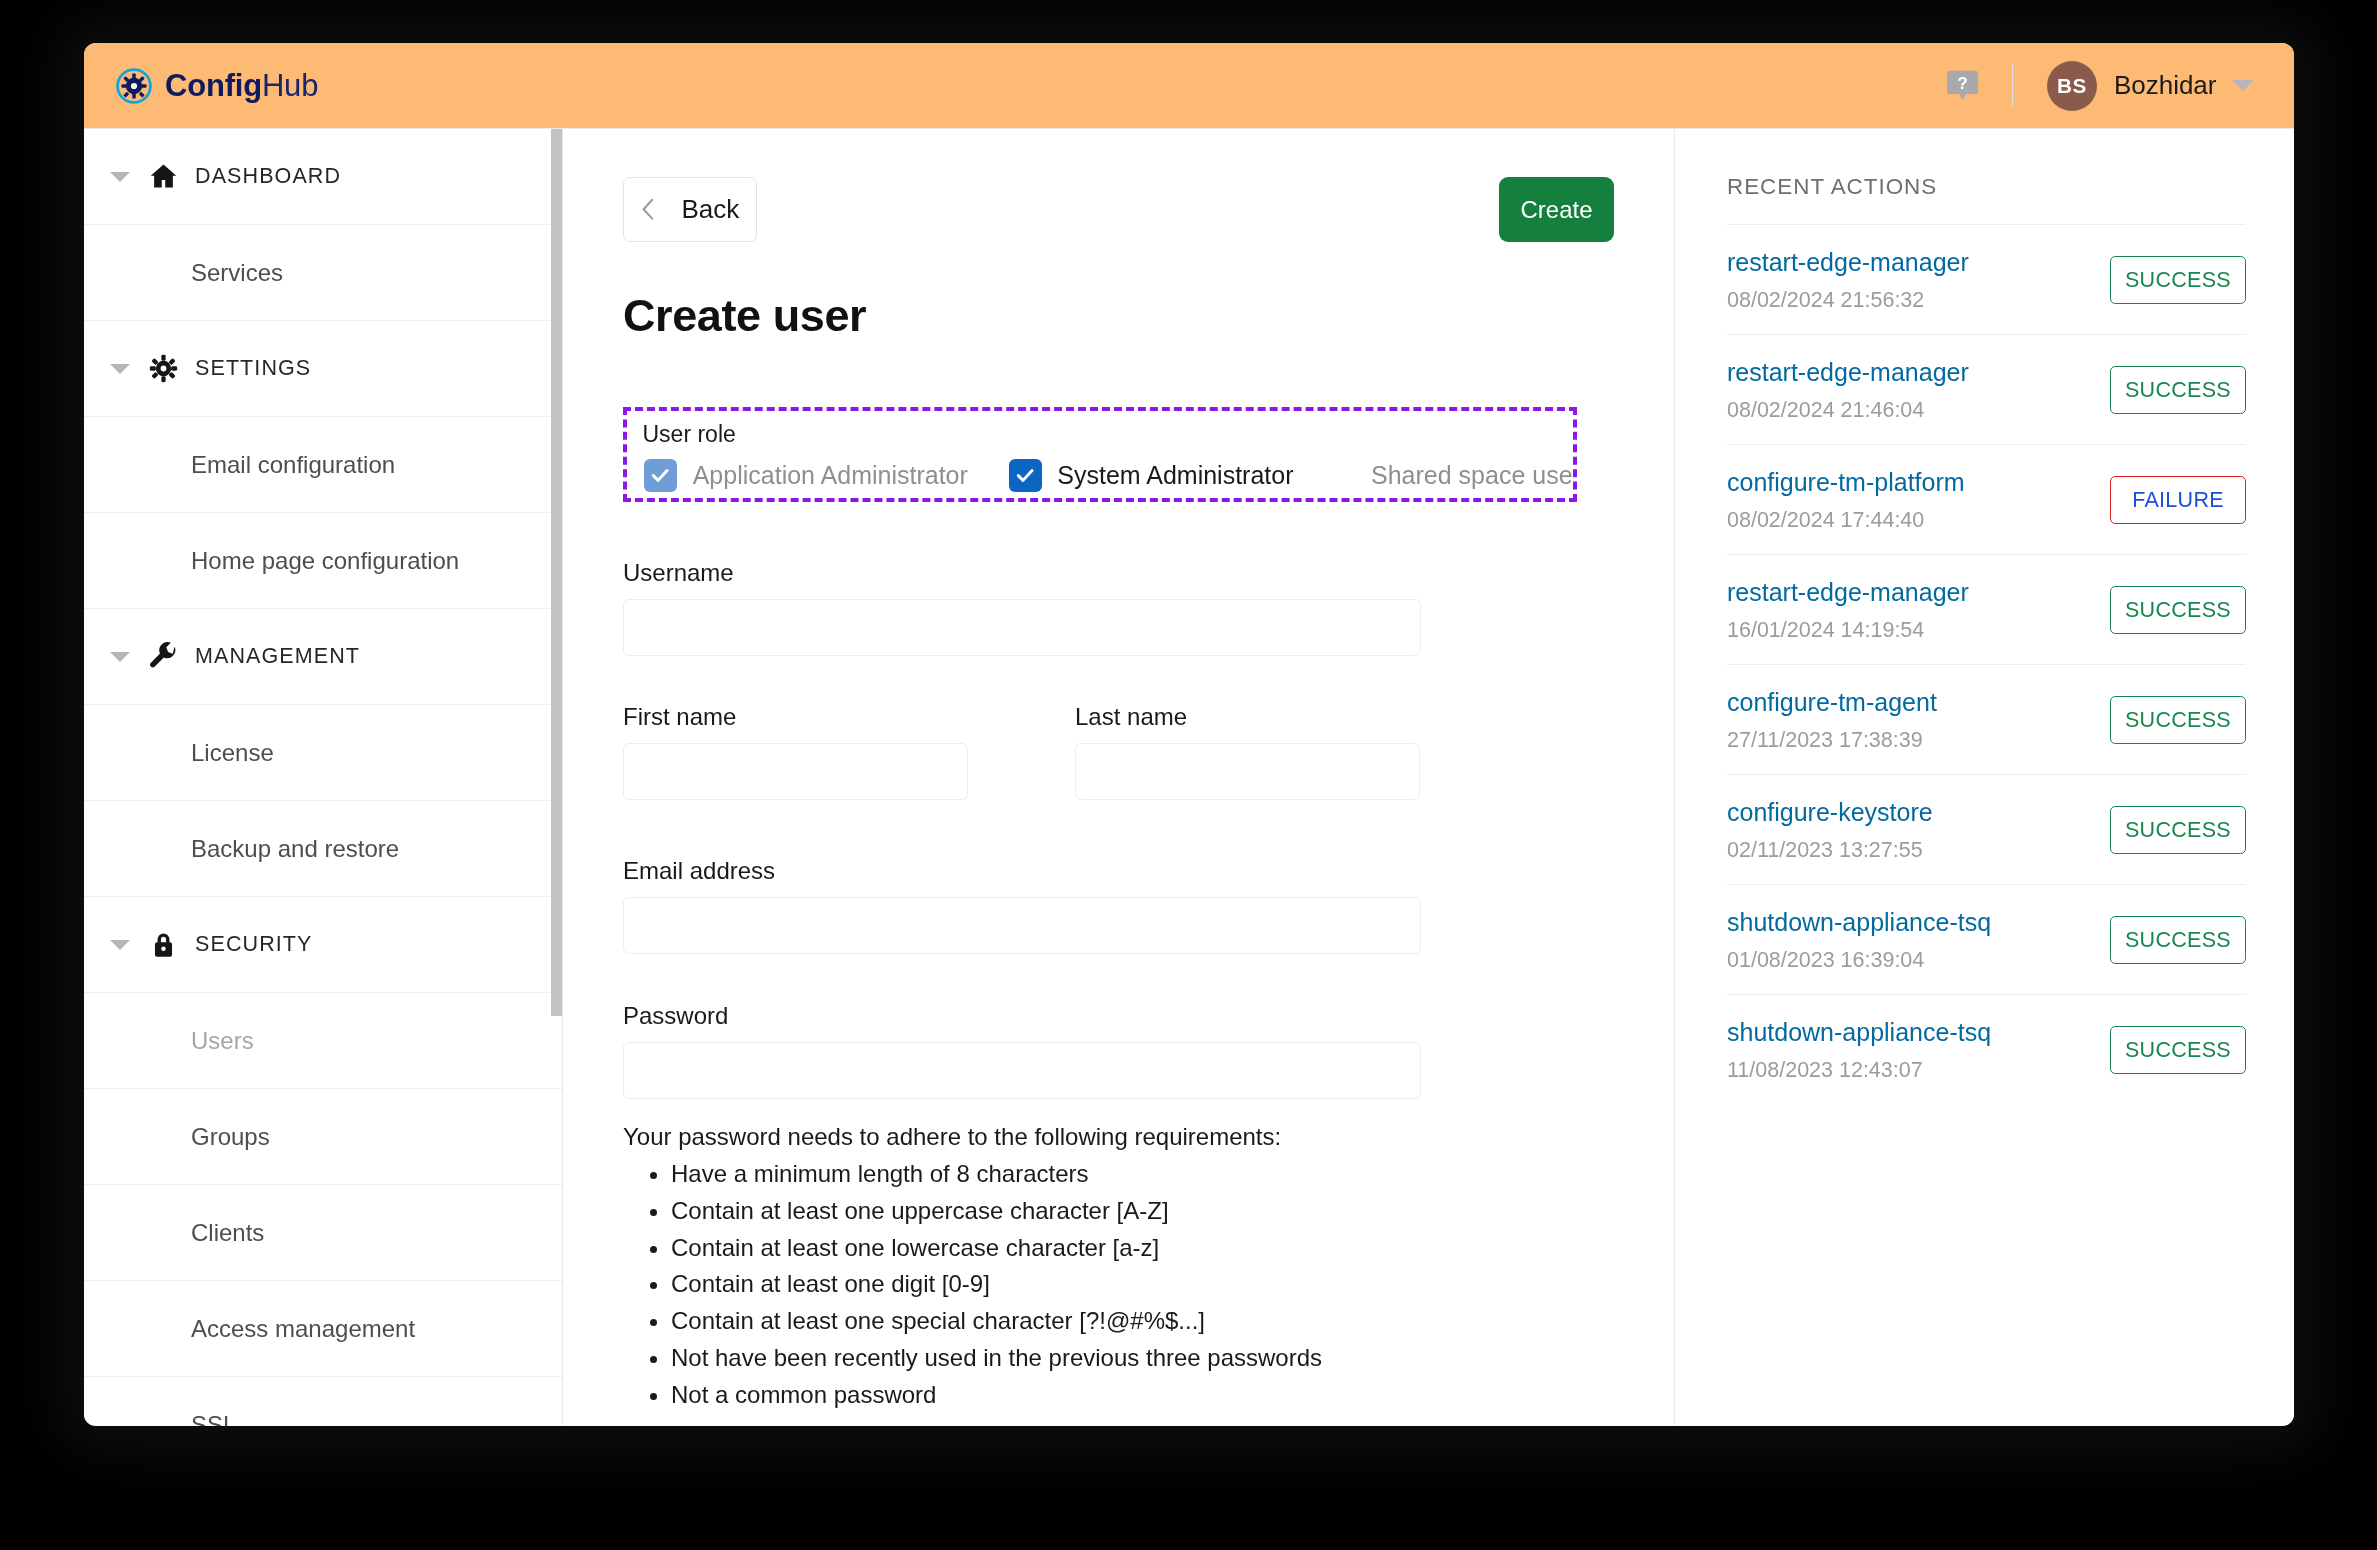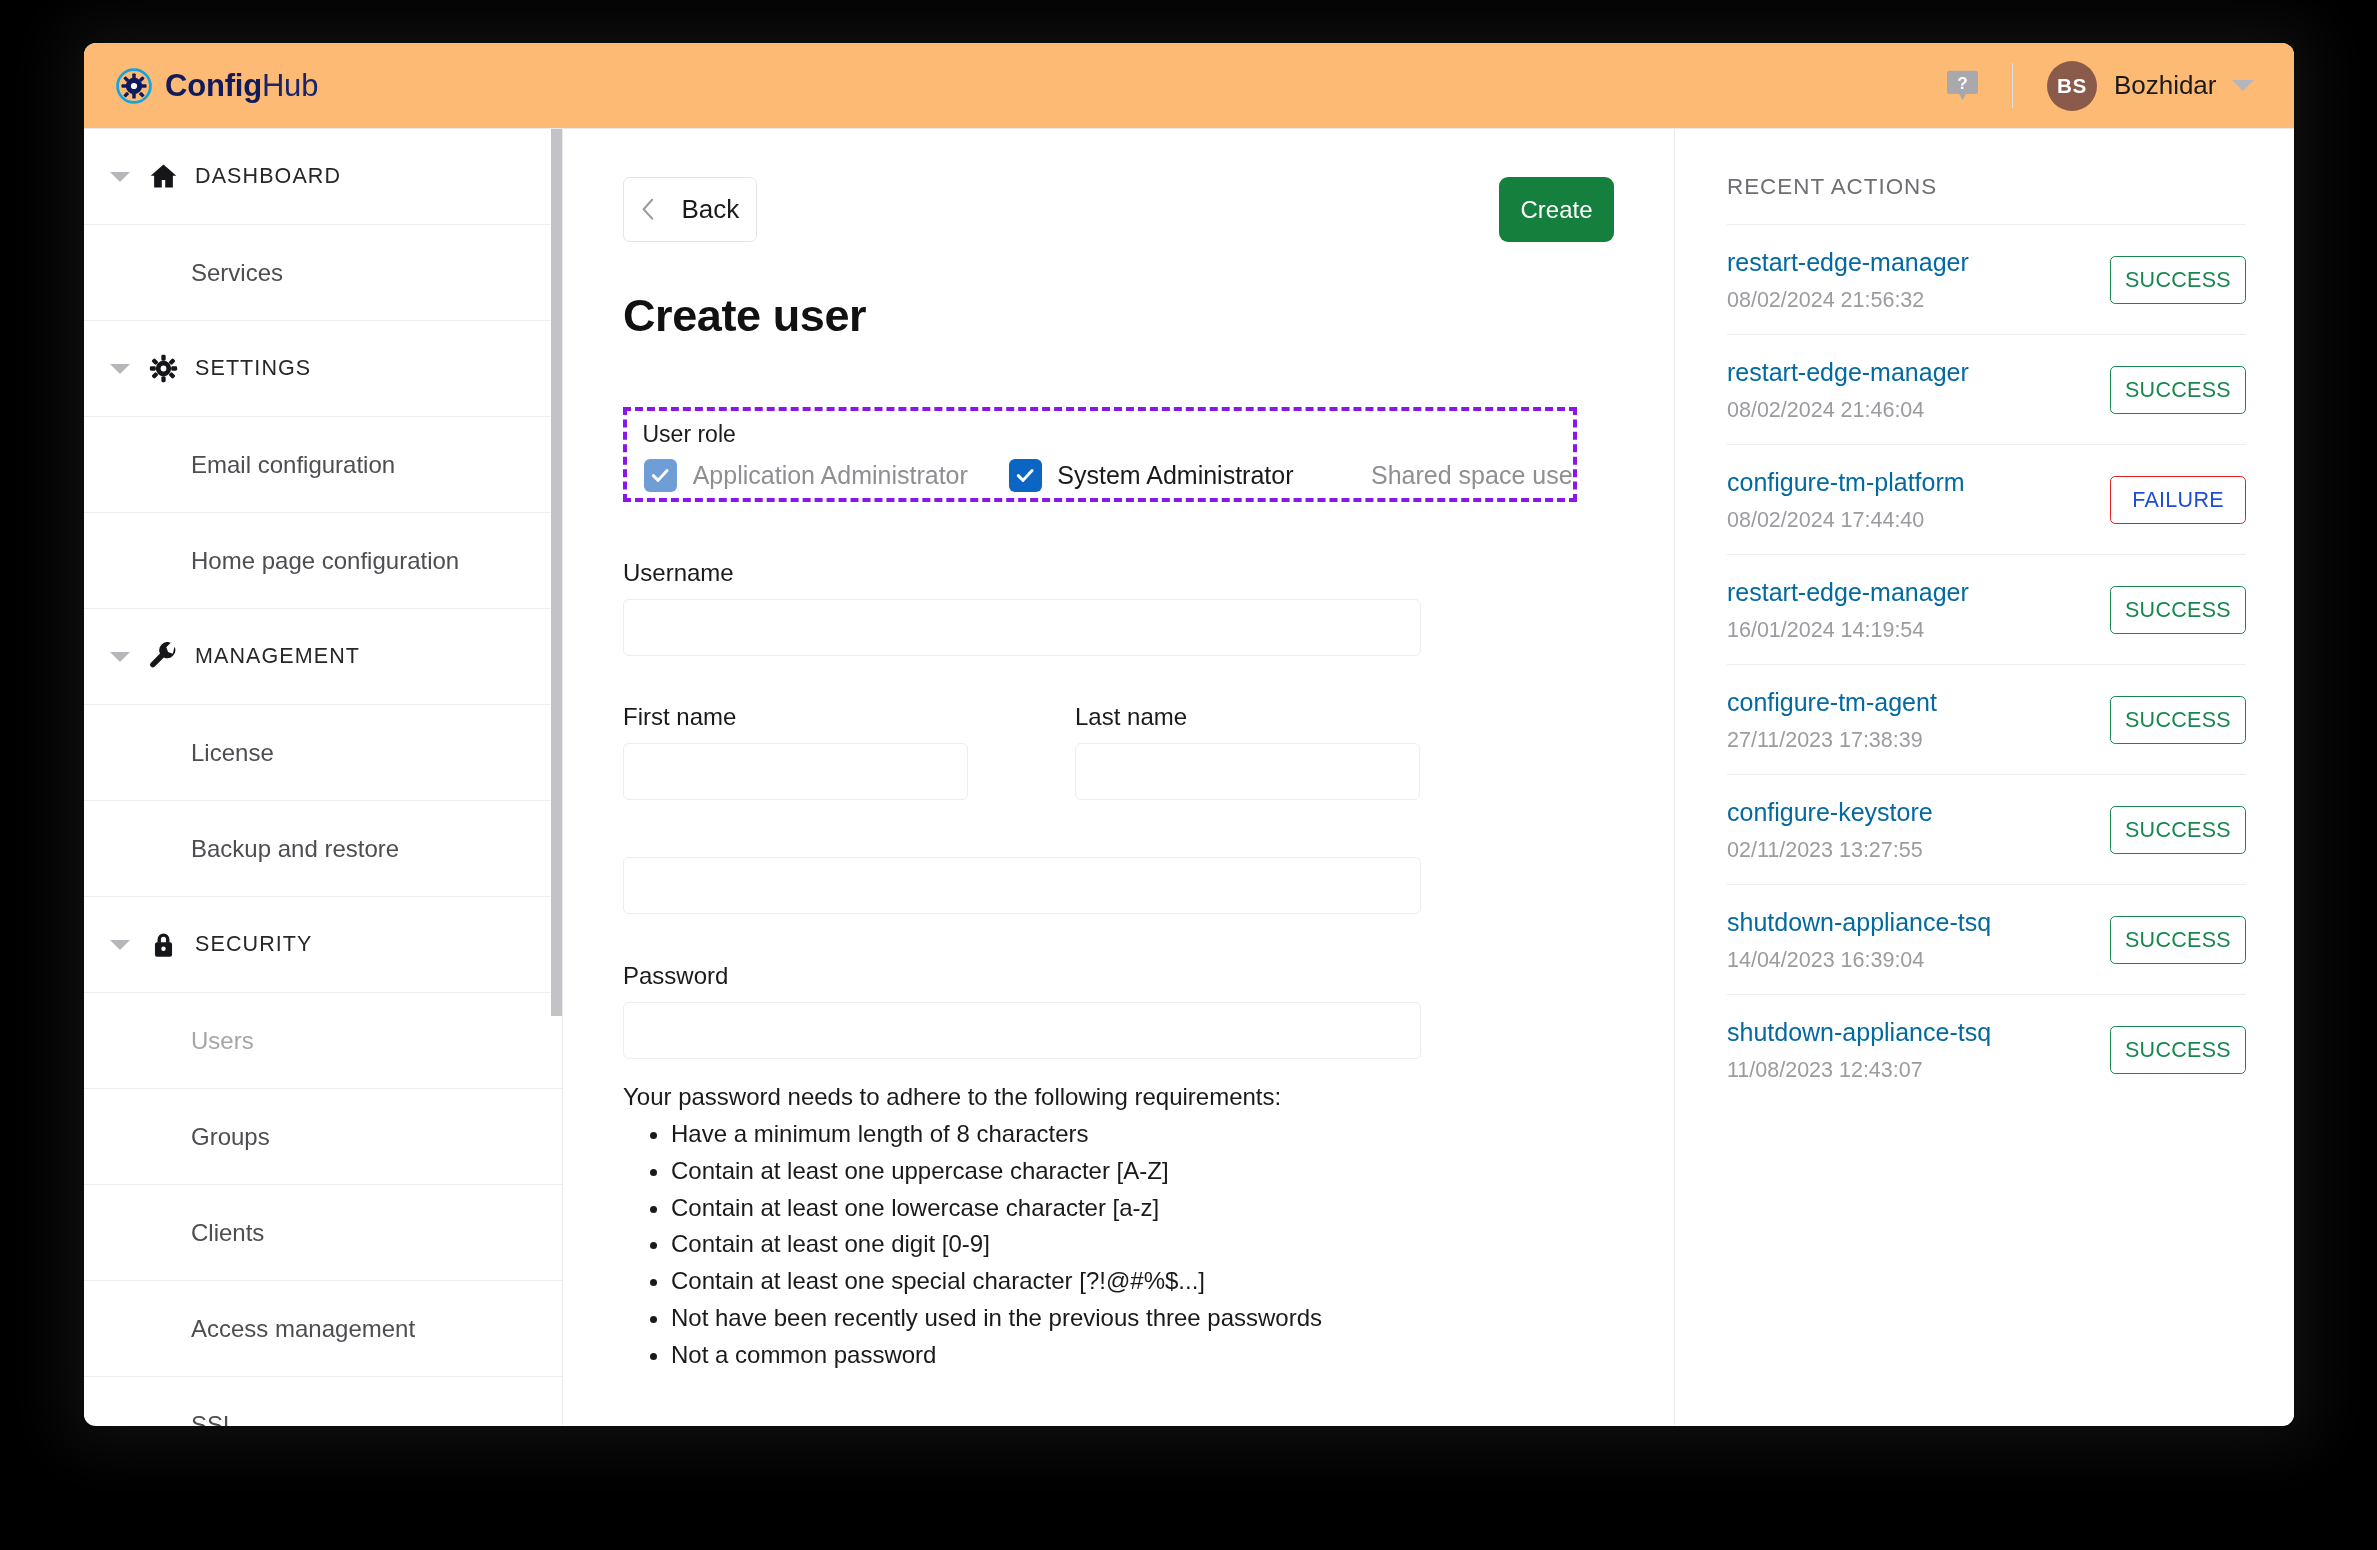--- a/index.html
+++ b/index.html
@@ -392,20 +392,21 @@
             <label class="field-label">First name</label>
             <input class="inp half" type="text" value="" style="">
           </div>
           <div>
             <label class="field-label">Last name</label>
             <input class="inp half" type="text" value="" style="">
           </div>
         </div>
 
         <div class="gap-lg">
+          <label class="field-label">Email address</label>
           <input class="inp wide" type="text" value="" style="">
         </div>
 
         <div class="gap-md">
           <label class="field-label">Password</label>
           <input class="inp wide" type="password" value="" style="">
         </div>
 
         <p class="req-intro">Your password needs to adhere to the following requirements:</p>
         <ul class="req-list">
@@ -468,21 +469,21 @@
         <div class="action-texts">
           <span class="action-name">configure-keystore</span>
           <span class="action-time">02/11/2023 13:27:55</span>
         </div>
         <span class="badge success">SUCCESS</span>
       </div>
 
       <div class="action-row">
         <div class="action-texts">
           <span class="action-name">shutdown-appliance-tsq</span>
-          <span class="action-time">14/04/2023 16:39:04</span>
+          <span class="action-time">01/08/2023 16:39:04</span>
         </div>
         <span class="badge success">SUCCESS</span>
       </div>
 
       <div class="action-row">
         <div class="action-texts">
           <span class="action-name">shutdown-appliance-tsq</span>
           <span class="action-time">11/08/2023 12:43:07</span>
         </div>
         <span class="badge success">SUCCESS</span>

